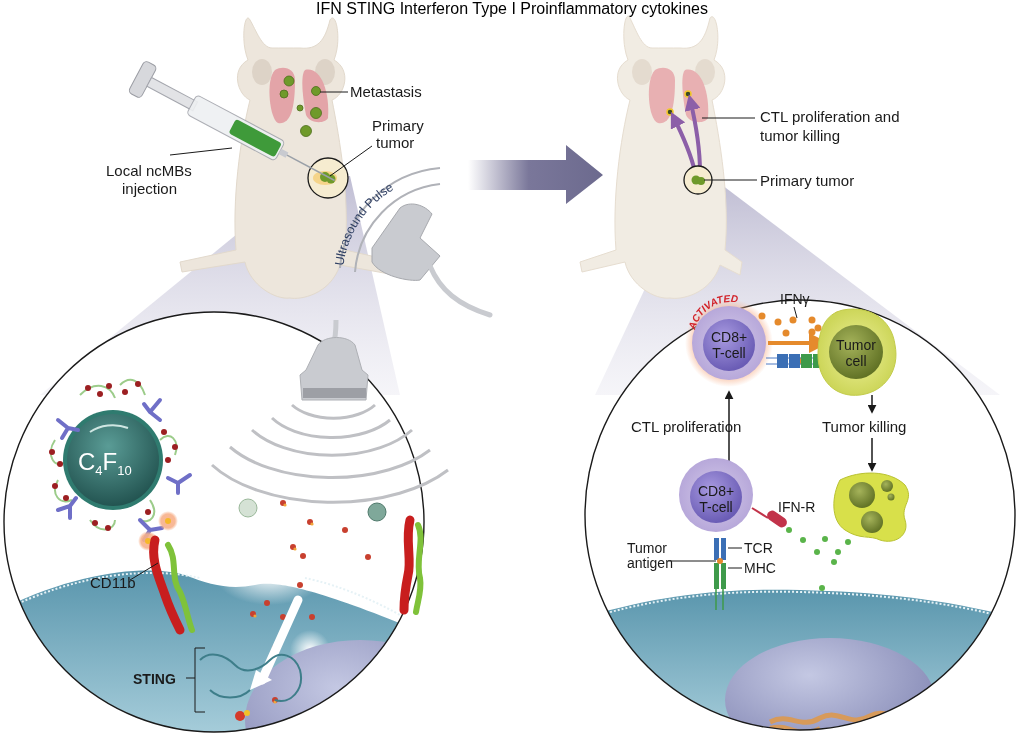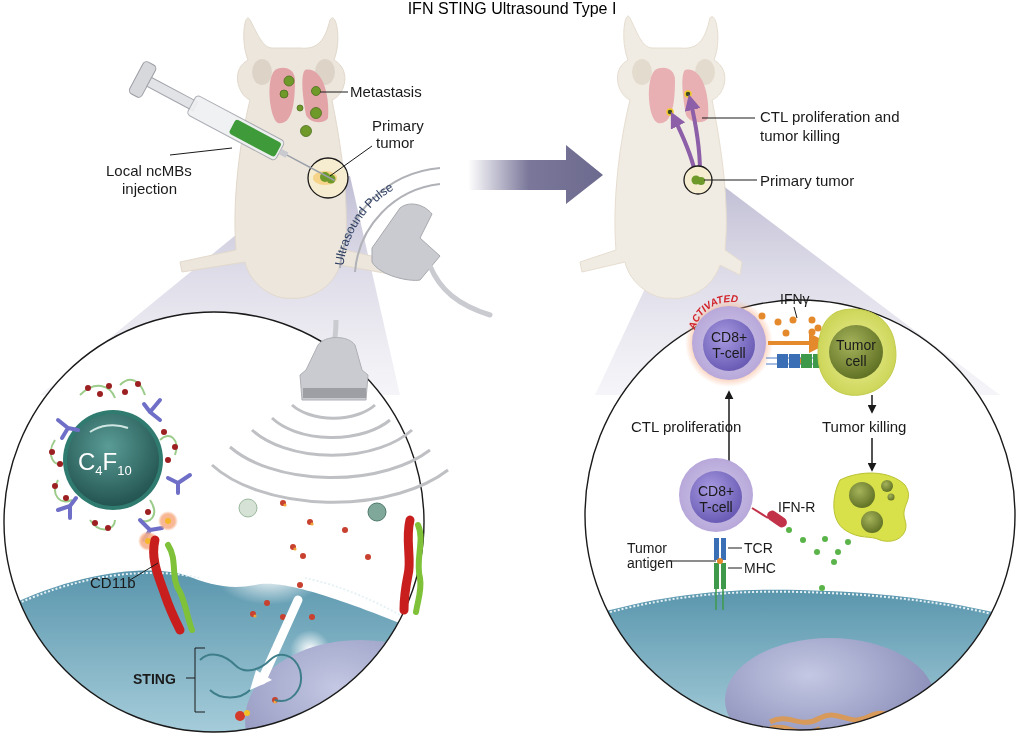--- a/index.html
+++ b/index.html
@@ -387,19 +387,20 @@
 
     
     <g>
       <path d="M630,635 C640,625 655,630 665,640 C675,650 690,645 700,635 C710,625 720,635 722,650 C724,665 710,675 700,670" stroke="#3e7e8a" stroke-width="2" fill="none">
       <path d="M640,660 C650,672 670,672 680,660" stroke="#3e7e8a" stroke-width="2" fill="none">
       <circle cx="683" cy="655" r="5" fill="#d43a2a">
       <circle cx="690" cy="652" r="3" fill="#f2c12a">
     </circle></circle></path></path></g>
     <path d="M683,668 L683,675 L738,675" stroke="#1a1a1a" stroke-width="1" fill="none" marker-end="url(#arrK)">
     <text class="lbl" x="662" y="691" font-size="14" font-weight="bold">STING</text>
-    <text class="lbl" x="744" y="664" font-size="13.5">Ultrasound Type I</text>
+    <text class="lbl" x="744" y="664" font-size="13.5">Interferon Type I</text>
+    <text class="lbl" x="744" y="681" font-size="13.5">Proinflammatory cytokines</text>
   
 
 
 
 
 
 </path></path></path></line></circle></circle></circle></circle></circle></circle></center>
 </body></html>

